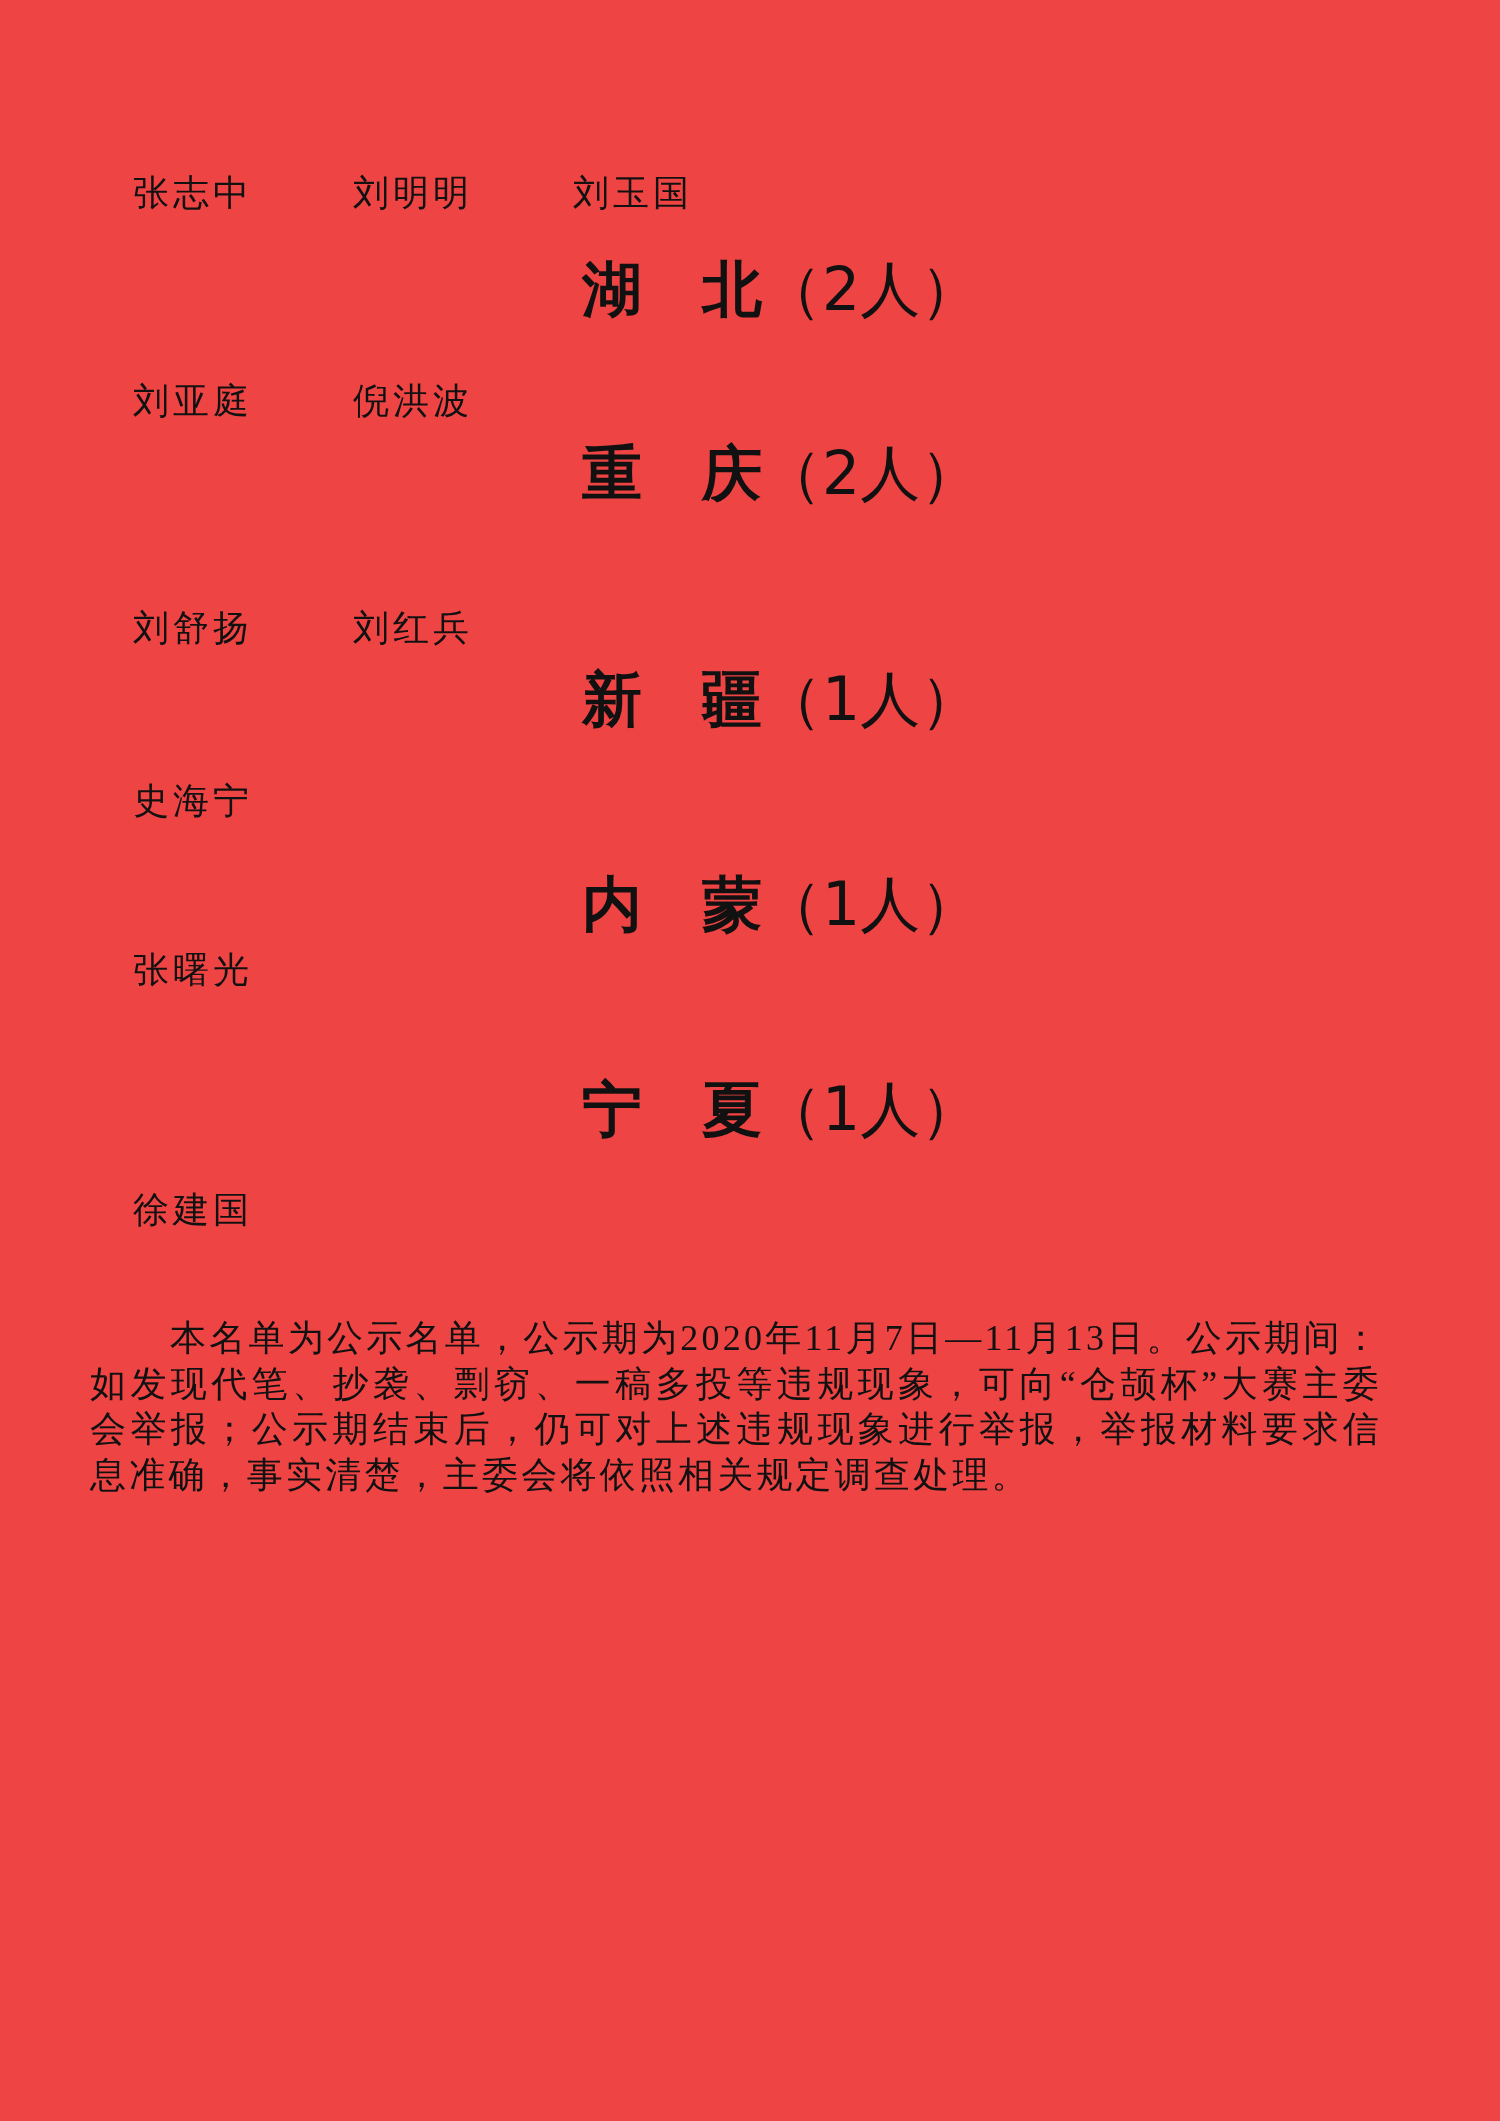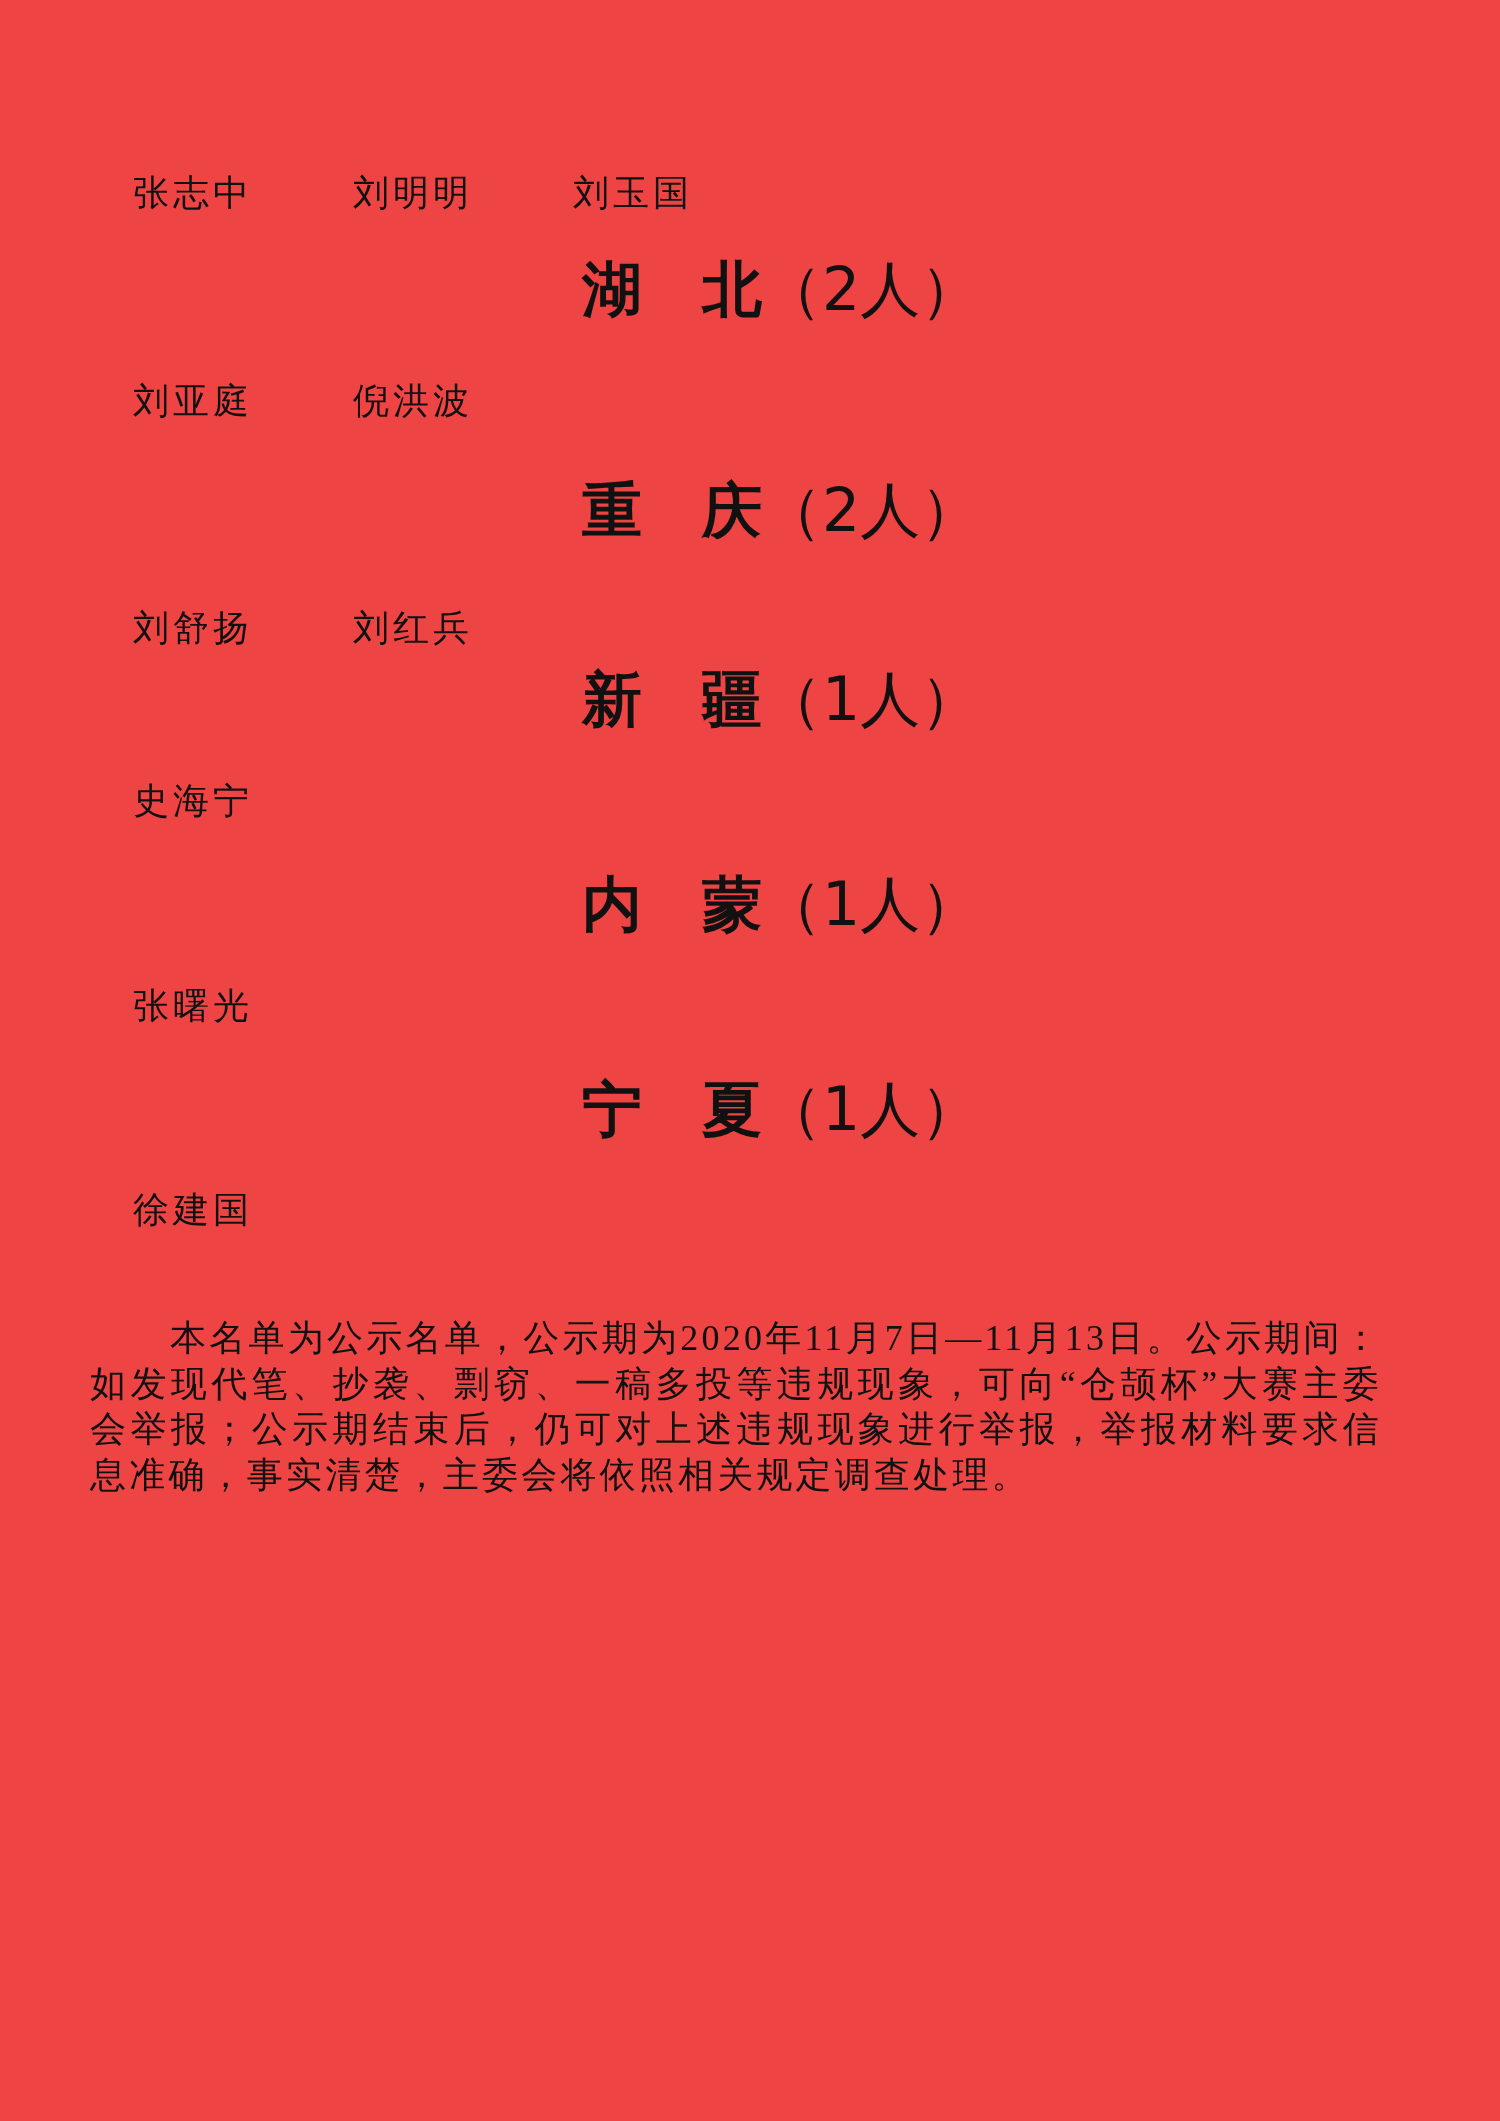--- a/index.html
+++ b/index.html
@@ -88,39 +88,39 @@
   </div>
 
   <div class="region-heading" style="top:262px;">
     <span class="region-name">湖　北</span><span class="region-count">（2人）</span>
   </div>
   <div class="name-row" style="top:379px;">
     <span class="name c0">刘亚庭</span>
     <span class="name c1">倪洪波</span>
   </div>
 
-  <div class="region-heading" style="top:483px;">
+  <div class="region-heading" style="top:446px;">
     <span class="region-name">重　庆</span><span class="region-count">（2人）</span>
   </div>
   <div class="name-row" style="top:606px;">
     <span class="name c0">刘舒扬</span>
     <span class="name c1">刘红兵</span>
   </div>
 
   <div class="region-heading" style="top:672px;">
     <span class="region-name">新　疆</span><span class="region-count">（1人）</span>
   </div>
   <div class="name-row" style="top:779px;">
     <span class="name c0">史海宁</span>
   </div>
 
   <div class="region-heading" style="top:877px;">
     <span class="region-name">内　蒙</span><span class="region-count">（1人）</span>
   </div>
-  <div class="name-row" style="top:984px;">
+  <div class="name-row" style="top:948px;">
     <span class="name c0">张曙光</span>
   </div>
 
   <div class="region-heading" style="top:1082px;">
     <span class="region-name">宁　夏</span><span class="region-count">（1人）</span>
   </div>
   <div class="name-row" style="top:1188px;padding-left:20px;">
     <span class="name c0">徐建国</span>
   </div>
 

